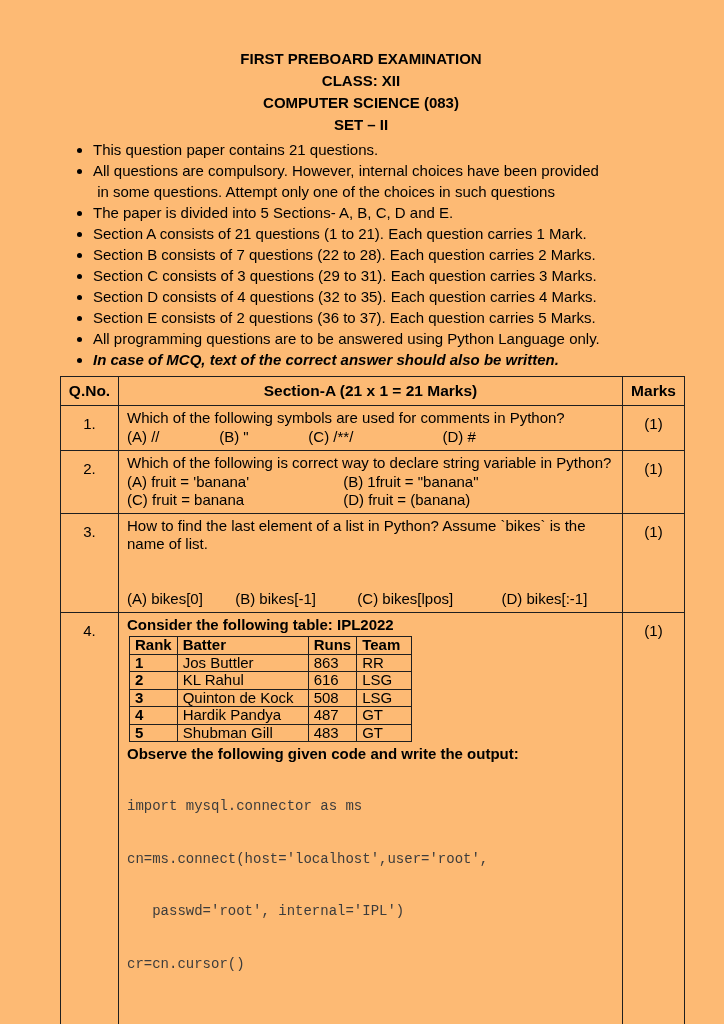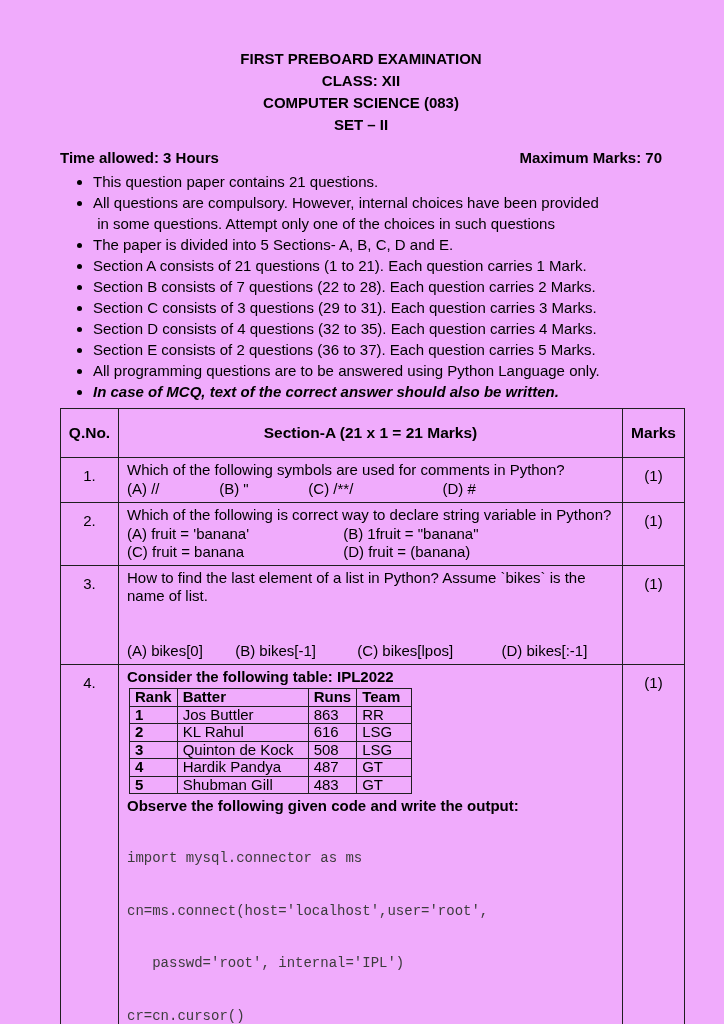--- a/index.html
+++ b/index.html
@@ -5,21 +5,21 @@
   * { margin: 0; padding: 0; box-sizing: border-box; }
   html, body { background: #ffffff; }
   body {
     width: 724px; height: 1024px;
     font-family: "Liberation Sans", sans-serif;
     color: #000;
   }
   .page {
     width: 724px; height: 1024px;
     padding: 48px 38px 0 60px;
-    background: #f0abfc;
+    background: #fdba74;
     overflow: hidden;
   }
   
   .exam-header { width: 602px; text-align: center; }
   .h-line { font-size: 15px; font-weight: bold; line-height: 22px; }
   .meta-row {
     width: 602px; margin-top: 12px;
     display: flex; justify-content: space-between;
     font-size: 15px; font-weight: bold; line-height: 20px;
   }
@@ -42,21 +42,21 @@
     border: 1.5px solid #1f1f1f;
     vertical-align: top;
     font-size: 15px; line-height: 18px;
     padding: 3px 8px 4px 8px;
   }
   .qtable .col-qno  { width: 58px; }
   .qtable .col-main { width: 504px; }
   .qtable .col-marks{ width: 62px; }
   .qtable tr.head-row td {
     font-weight: bold; text-align: center;
-    padding: 15px 2px; font-size: 15.5px;
+    padding: 5px 2px; font-size: 15.5px;
   }
   .qtable td.qno, .qtable td.marks { text-align: center; padding-top: 9px; }
   .qtext { margin-bottom: 1px; }
   .opts-line span { display: inline-block; }
   .o1a { width: 88px; }  .o1b { width: 85px; }  .o1c { width: 130px; }
   .o3a { width: 104px; } .o3b { width: 118px; } .o3c { width: 140px; margin-top: 36px; }
   .opts-row .optL { display: inline-block; width: 212px; }
   .bold-line { font-weight: bold; }
   
   .ipl {
@@ -86,24 +86,20 @@
 
 <div class="page">
 
   <header class="exam-header">
     <div class="h-line">FIRST PREBOARD EXAMINATION</div>
     <div class="h-line">CLASS: XII</div>
     <div class="h-line">COMPUTER SCIENCE (083)</div>
     <div class="h-line">SET – II</div>
   </header>
 
-  <div class="meta-row">
-    <span>Time allowed: 3 Hours</span>
-    <span>Maximum Marks: 70</span>
-  </div>
 
   <ul class="instr-list">
     <li>This question paper contains 21 questions.</li>
     <li>All questions are compulsory. However, internal choices have been provided
  in some questions. Attempt only one of the choices in such questions</li>
     <li>The paper is divided into 5 Sections- A, B, C, D and E.</li>
     <li>Section A consists of 21 questions (1 to 21). Each question carries 1 Mark.</li>
     <li>Section B consists of 7 questions (22 to 28). Each question carries 2 Marks.</li>
     <li>Section C consists of 3 questions (29 to 31). Each question carries 3 Marks.</li>
     <li>Section D consists of 4 questions (32 to 35). Each question carries 4 Marks.</li>

